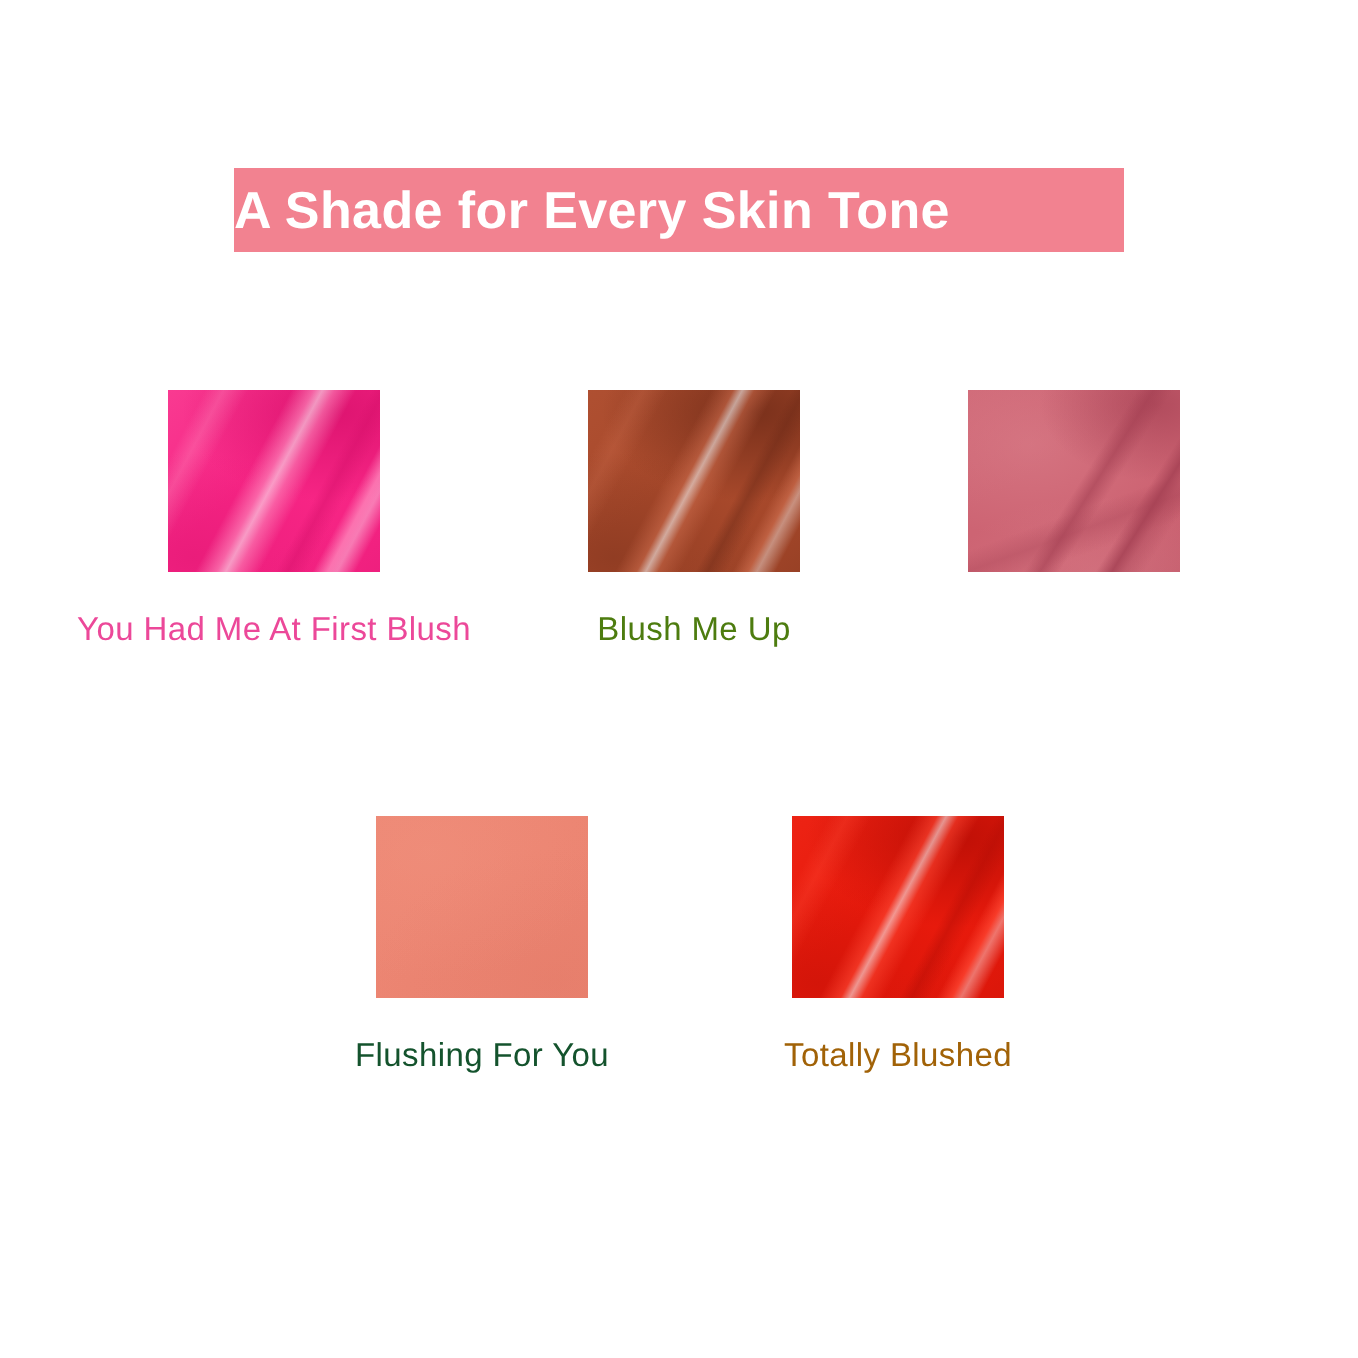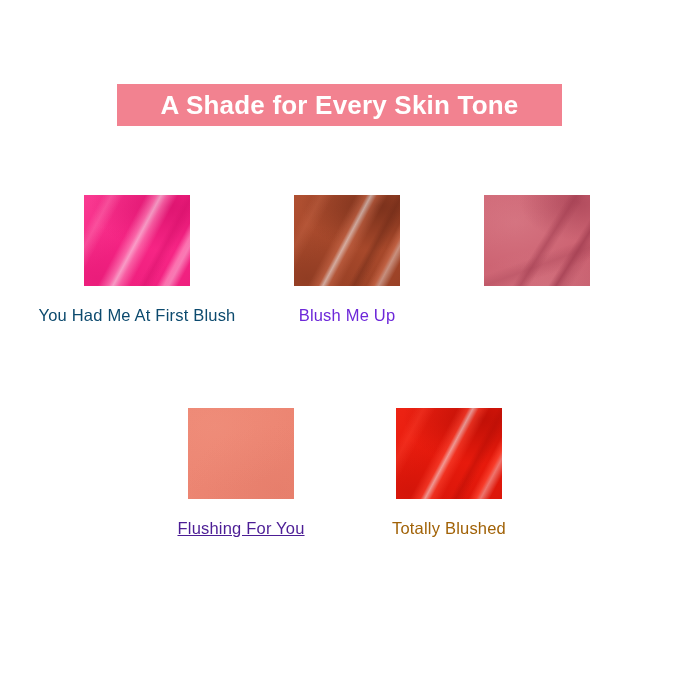--- a/index.html
+++ b/index.html
@@ -26,21 +26,21 @@
   
   .title-banner {
     position: absolute;
     left: 117px;
     top: 84px;
     width: 445px;
     height: 42px;
     background: #f28290;
     display: flex;
     align-items: center;
-    justify-content: center;
+    justify-content: flex-start;
     box-sizing: border-box;
   }
   .title-text {
     color: #ffffff;
     font-family: "Liberation Sans", sans-serif;
     font-size: 26px;
     font-weight: bold;
     letter-spacing: 0.2px;
     line-height: 1;
     white-space: nowrap;
@@ -81,41 +81,41 @@
 <div id="page">
 
   <div class="title-banner" style="background: rgb(242, 130, 144);">
     <span class="title-text" style="color: rgb(255, 255, 255);">A Shade for Every Skin Tone</span>
   </div>
 
   <div class="swatch-cell" style="left:84px; top:195px;">
     <div class="swatch">
       <div class="swatch-inner" id="sw-0" style="background-image: linear-gradient(118deg, rgba(255, 255, 255, 0) 40%, rgba(255, 143, 192, 0.6) 47%, rgba(255, 255, 255, 0.55) 50%, rgba(255, 143, 192, 0.533) 54%, rgba(255, 255, 255, 0) 61%), linear-gradient(118deg, rgba(255, 255, 255, 0) 66%, rgba(215, 16, 107, 0.467) 70%, rgba(255, 255, 255, 0) 76%), linear-gradient(118deg, rgba(255, 255, 255, 0) 78%, rgba(255, 143, 192, 0.733) 83%, rgba(255, 255, 255, 0.4) 86%, rgba(255, 255, 255, 0) 92%), linear-gradient(118deg, rgba(255, 255, 255, 0) 12%, rgba(255, 143, 192, 0.333) 18%, rgba(255, 255, 255, 0) 26%), radial-gradient(130% 90% at 78% 12%, rgba(215, 16, 107, 0.8) 0%, rgba(0, 0, 0, 0) 55%), radial-gradient(120% 100% at 12% 92%, rgba(215, 16, 107, 0.4) 0%, rgba(0, 0, 0, 0) 58%), linear-gradient(140deg, rgba(255, 143, 192, 0.2) 0%, rgb(247, 37, 133) 45%, rgb(247, 37, 133) 70%, rgba(215, 16, 107, 0.267) 100%), linear-gradient(rgb(247, 37, 133), rgb(247, 37, 133)); background-color: rgb(247, 37, 133);"></div>
     </div>
-    <div class="swatch-label" style="color: #0c4a6e;">You Had Me At First Blush</div>
+    <div class="swatch-label" style="color: #ec4899;">You Had Me At First Blush</div>
   </div>
 
   <div class="swatch-cell" style="left:294px; top:195px;">
     <div class="swatch">
       <div class="swatch-inner" id="sw-1" style="background-image: linear-gradient(118deg, rgba(255, 255, 255, 0) 40%, rgba(201, 105, 74, 0.6) 47%, rgba(255, 255, 255, 0.55) 50%, rgba(201, 105, 74, 0.533) 54%, rgba(255, 255, 255, 0) 61%), linear-gradient(118deg, rgba(255, 255, 255, 0) 66%, rgba(110, 42, 23, 0.467) 70%, rgba(255, 255, 255, 0) 76%), linear-gradient(118deg, rgba(255, 255, 255, 0) 78%, rgba(201, 105, 74, 0.733) 83%, rgba(255, 255, 255, 0.4) 86%, rgba(255, 255, 255, 0) 92%), linear-gradient(118deg, rgba(255, 255, 255, 0) 12%, rgba(201, 105, 74, 0.333) 18%, rgba(255, 255, 255, 0) 26%), radial-gradient(130% 90% at 78% 12%, rgba(110, 42, 23, 0.8) 0%, rgba(0, 0, 0, 0) 55%), radial-gradient(120% 100% at 12% 92%, rgba(110, 42, 23, 0.4) 0%, rgba(0, 0, 0, 0) 58%), linear-gradient(140deg, rgba(201, 105, 74, 0.2) 0%, rgb(168, 73, 43) 45%, rgb(168, 73, 43) 70%, rgba(110, 42, 23, 0.267) 100%), linear-gradient(rgb(168, 73, 43), rgb(168, 73, 43)); background-color: rgb(168, 73, 43);"></div>
     </div>
-    <div class="swatch-label" style="color: #6d28d9;">Blush Me Up</div>
+    <div class="swatch-label" style="color: #4d7c0f;">Blush Me Up</div>
   </div>
 
   <div class="swatch-cell" style="left:484px; top:195px;">
     <div class="swatch">
       <div class="swatch-inner" id="sw-2" style="background-image: linear-gradient(122deg, rgba(255, 255, 255, 0) 52%, rgba(163, 63, 82, 0.6) 57%, rgba(255, 255, 255, 0) 63%), linear-gradient(122deg, rgba(255, 255, 255, 0) 74%, rgba(163, 63, 82, 0.8) 79%, rgba(163, 63, 82, 0.333) 83%, rgba(255, 255, 255, 0) 89%), linear-gradient(160deg, rgba(255, 255, 255, 0) 62%, rgba(163, 63, 82, 0.333) 70%, rgba(255, 255, 255, 0) 80%), radial-gradient(90% 70% at 88% 8%, rgba(163, 63, 82, 0.667) 0%, rgba(0, 0, 0, 0) 60%), radial-gradient(100% 80% at 30% 30%, rgba(224, 138, 148, 0.4) 0%, rgba(0, 0, 0, 0) 65%), radial-gradient(110% 70% at 60% 100%, rgba(224, 138, 148, 0.333) 0%, rgba(0, 0, 0, 0) 60%), linear-gradient(150deg, rgba(224, 138, 148, 0.133) 0%, rgb(205, 100, 115) 40%, rgb(205, 100, 115) 72%, rgba(163, 63, 82, 0.2) 100%), linear-gradient(rgb(205, 100, 115), rgb(205, 100, 115)); background-color: rgb(205, 100, 115);"></div>
     </div>
   </div>
 
   <div class="swatch-cell" style="left:188px; top:408px;">
     <div class="swatch">
       <div class="swatch-inner" id="sw-3" style="background-image: radial-gradient(120% 100% at 25% 20%, rgba(245, 156, 136, 0.267) 0%, rgba(0, 0, 0, 0) 70%), radial-gradient(120% 100% at 85% 90%, rgba(217, 110, 92, 0.227) 0%, rgba(0, 0, 0, 0) 72%), linear-gradient(135deg, rgba(245, 156, 136, 0.094) 0%, rgb(236, 133, 114) 50%, rgba(217, 110, 92, 0.08) 100%), linear-gradient(rgb(236, 133, 114), rgb(236, 133, 114)); background-color: rgb(236, 133, 114);"></div>
     </div>
-    <div class="swatch-label" style="color: #4c1d95; text-decoration: underline;">Flushing For You</div>
+    <div class="swatch-label" style="color: #14532d;">Flushing For You</div>
   </div>
 
   <div class="swatch-cell" style="left:396px; top:408px;">
     <div class="swatch">
       <div class="swatch-inner" id="sw-4" style="background-image: linear-gradient(118deg, rgba(255, 255, 255, 0) 40%, rgba(255, 71, 51, 0.6) 47%, rgba(255, 255, 255, 0.55) 50%, rgba(255, 71, 51, 0.533) 54%, rgba(255, 255, 255, 0) 61%), linear-gradient(118deg, rgba(255, 255, 255, 0) 66%, rgba(181, 13, 5, 0.467) 70%, rgba(255, 255, 255, 0) 76%), linear-gradient(118deg, rgba(255, 255, 255, 0) 78%, rgba(255, 71, 51, 0.733) 83%, rgba(255, 255, 255, 0.4) 86%, rgba(255, 255, 255, 0) 92%), linear-gradient(118deg, rgba(255, 255, 255, 0) 12%, rgba(255, 71, 51, 0.333) 18%, rgba(255, 255, 255, 0) 26%), radial-gradient(130% 90% at 78% 12%, rgba(181, 13, 5, 0.8) 0%, rgba(0, 0, 0, 0) 55%), radial-gradient(120% 100% at 12% 92%, rgba(181, 13, 5, 0.4) 0%, rgba(0, 0, 0, 0) 58%), linear-gradient(140deg, rgba(255, 71, 51, 0.2) 0%, rgb(232, 26, 12) 45%, rgb(232, 26, 12) 70%, rgba(181, 13, 5, 0.267) 100%), linear-gradient(rgb(232, 26, 12), rgb(232, 26, 12)); background-color: rgb(232, 26, 12);"></div>
     </div>
     <div class="swatch-label" style="color: #a16207;">Totally Blushed</div>
   </div>
 
 </div>

